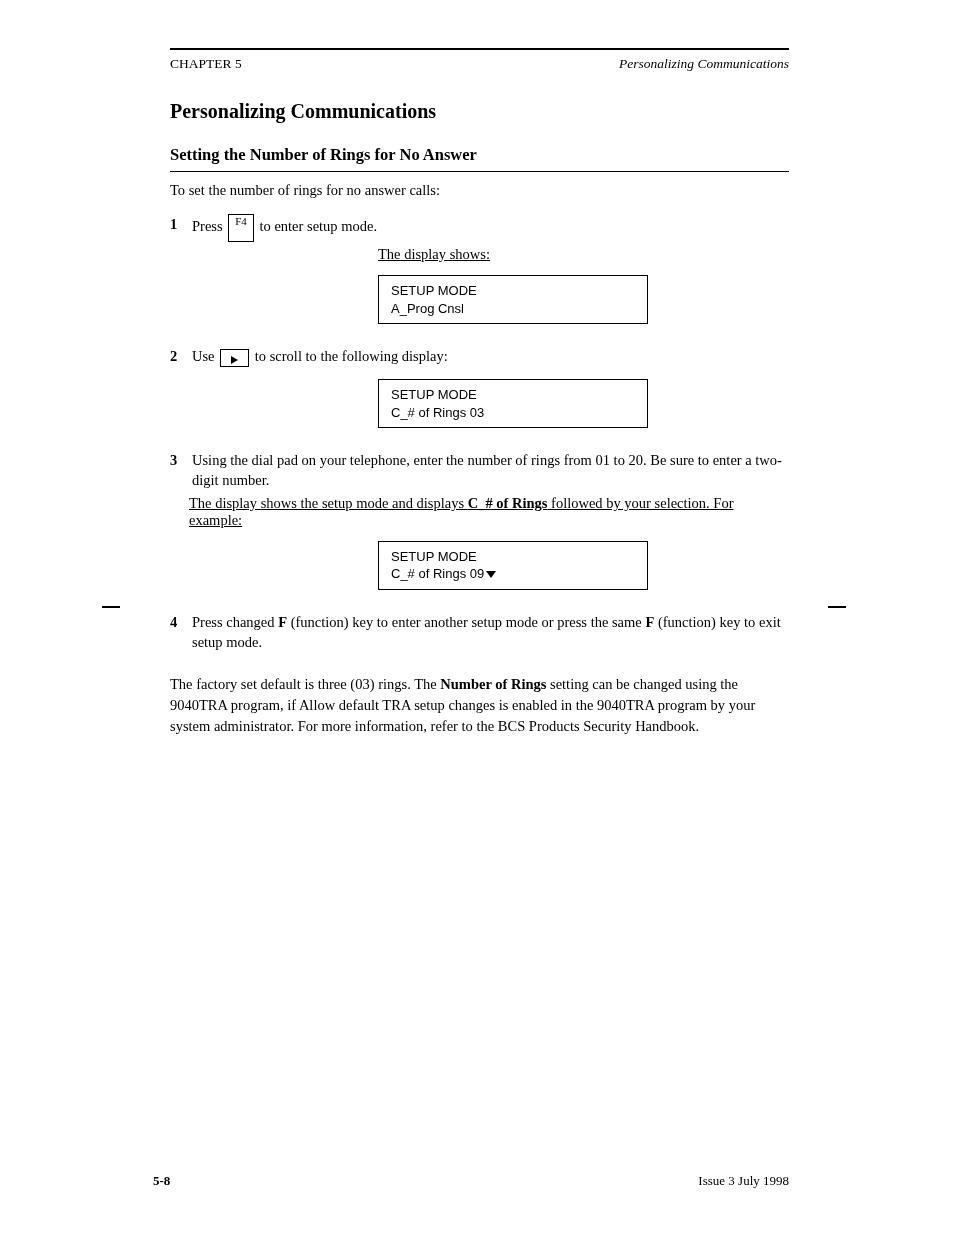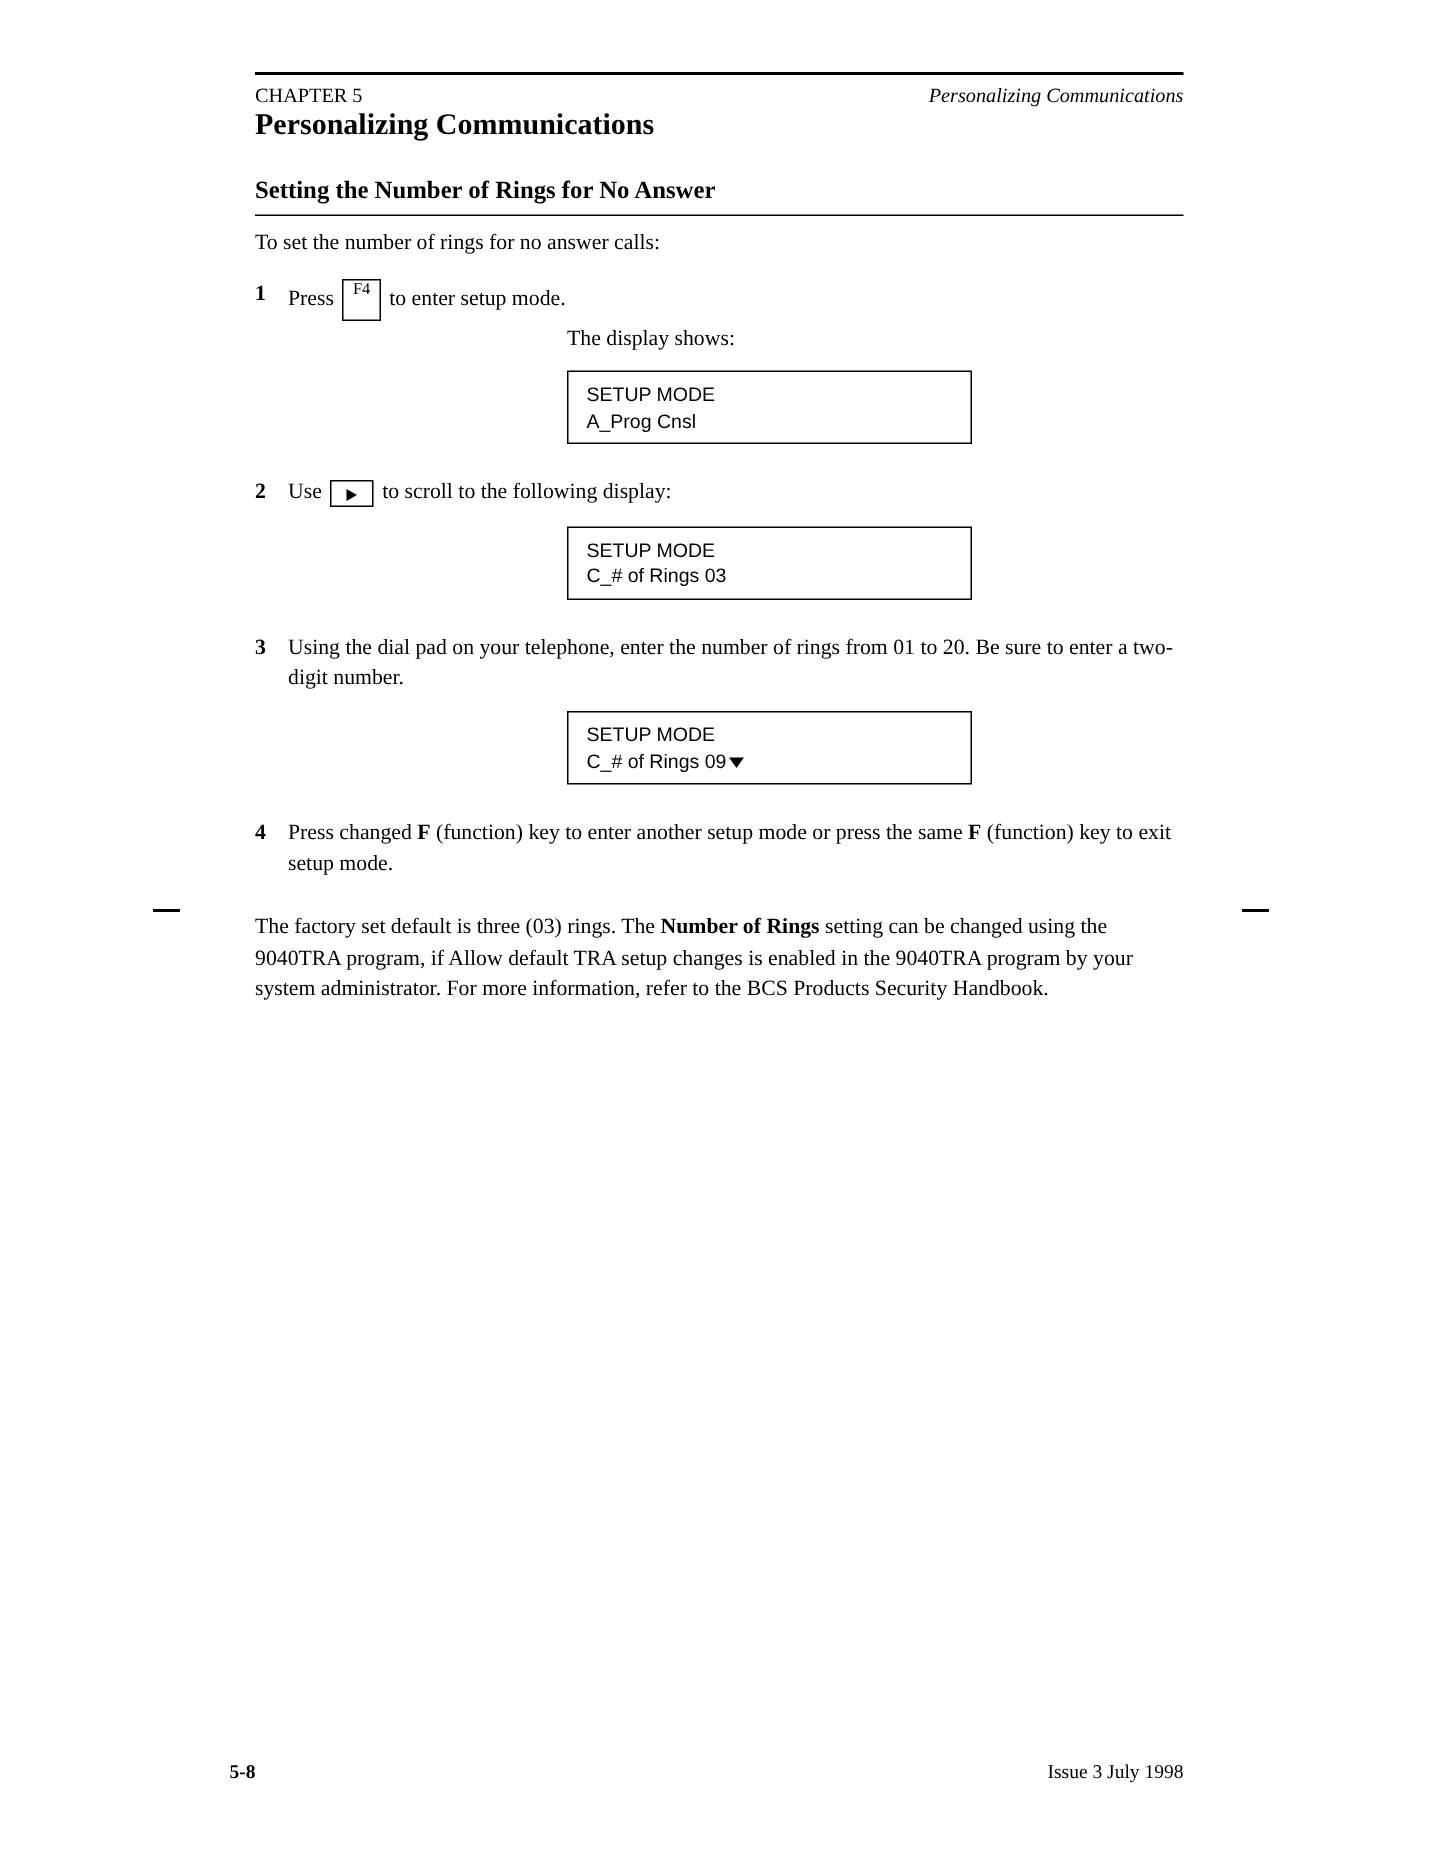--- a/index.html
+++ b/index.html
@@ -19,20 +19,21 @@
   }
   .header-rule {
     border: none;
     border-top: 2px solid #000;
     margin: 0 0 6px 0;
   }
   .header-line {
     display: flex;
     justify-content: space-between;
     font-size: 13.5px;
+    margin-bottom: 28px;
   }
   .header-right { font-style: italic; }
 
   h2.section-title {
     font-size: 20px;
     font-weight: bold;
     margin: 0 0 22px 0;
   }
   h3.subsection-title {
     font-size: 16.5px;
@@ -99,21 +100,21 @@
     border-right: 5px solid transparent;
     border-top: 7px solid #000;
     margin-left: 2px;
     vertical-align: middle;
   }
 
   .display-caption {
     font-size: 14.5px;
     margin: 0 0 6px 208px;
   }
-  .display-caption.after { margin-top: 4px; }
+  .display-caption.after { margin-top: 4px; text-decoration: underline; }
 
   .note-block {
     margin: 20px 0 0 0;
   }
   .note-title {
     font-size: 15px;
     font-weight: bold;
     font-style: italic;
     margin: 0 0 4px 0;
   }
@@ -191,20 +192,24 @@
       <div>SETUP MODE</div>
       <div>C_# of Rings 03</div>
     </div>
   </div>
 
   <div class="step-block">
     <div class="step-row">
       <span class="step-num">3</span>
       <span>Using the dial pad on your telephone, enter the number of rings from 01 to 20. Be sure to enter a two-digit number.</span>
     </div>
+    <p class="display-caption after" style="margin-left:19px">
+      <span>The display shows the setup mode and displays</span>
+      <span class="bold">C_# of Rings</span><span> followed by your selection. For example:</span>
+    </p>
     <div class="display-box">
       <div>SETUP MODE</div>
       <div><span>C_# of Rings 09</span><span class="dcaret"></span></div>
     </div>
   </div>
 
   <div class="step-block">
     <div class="step-row">
       <span class="step-num">4</span>
       <span>

